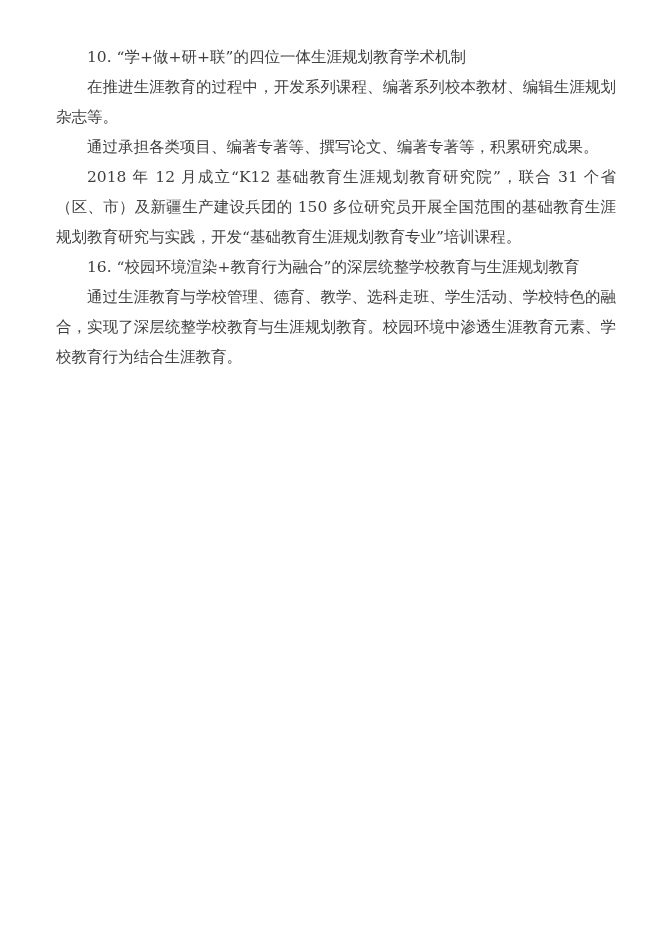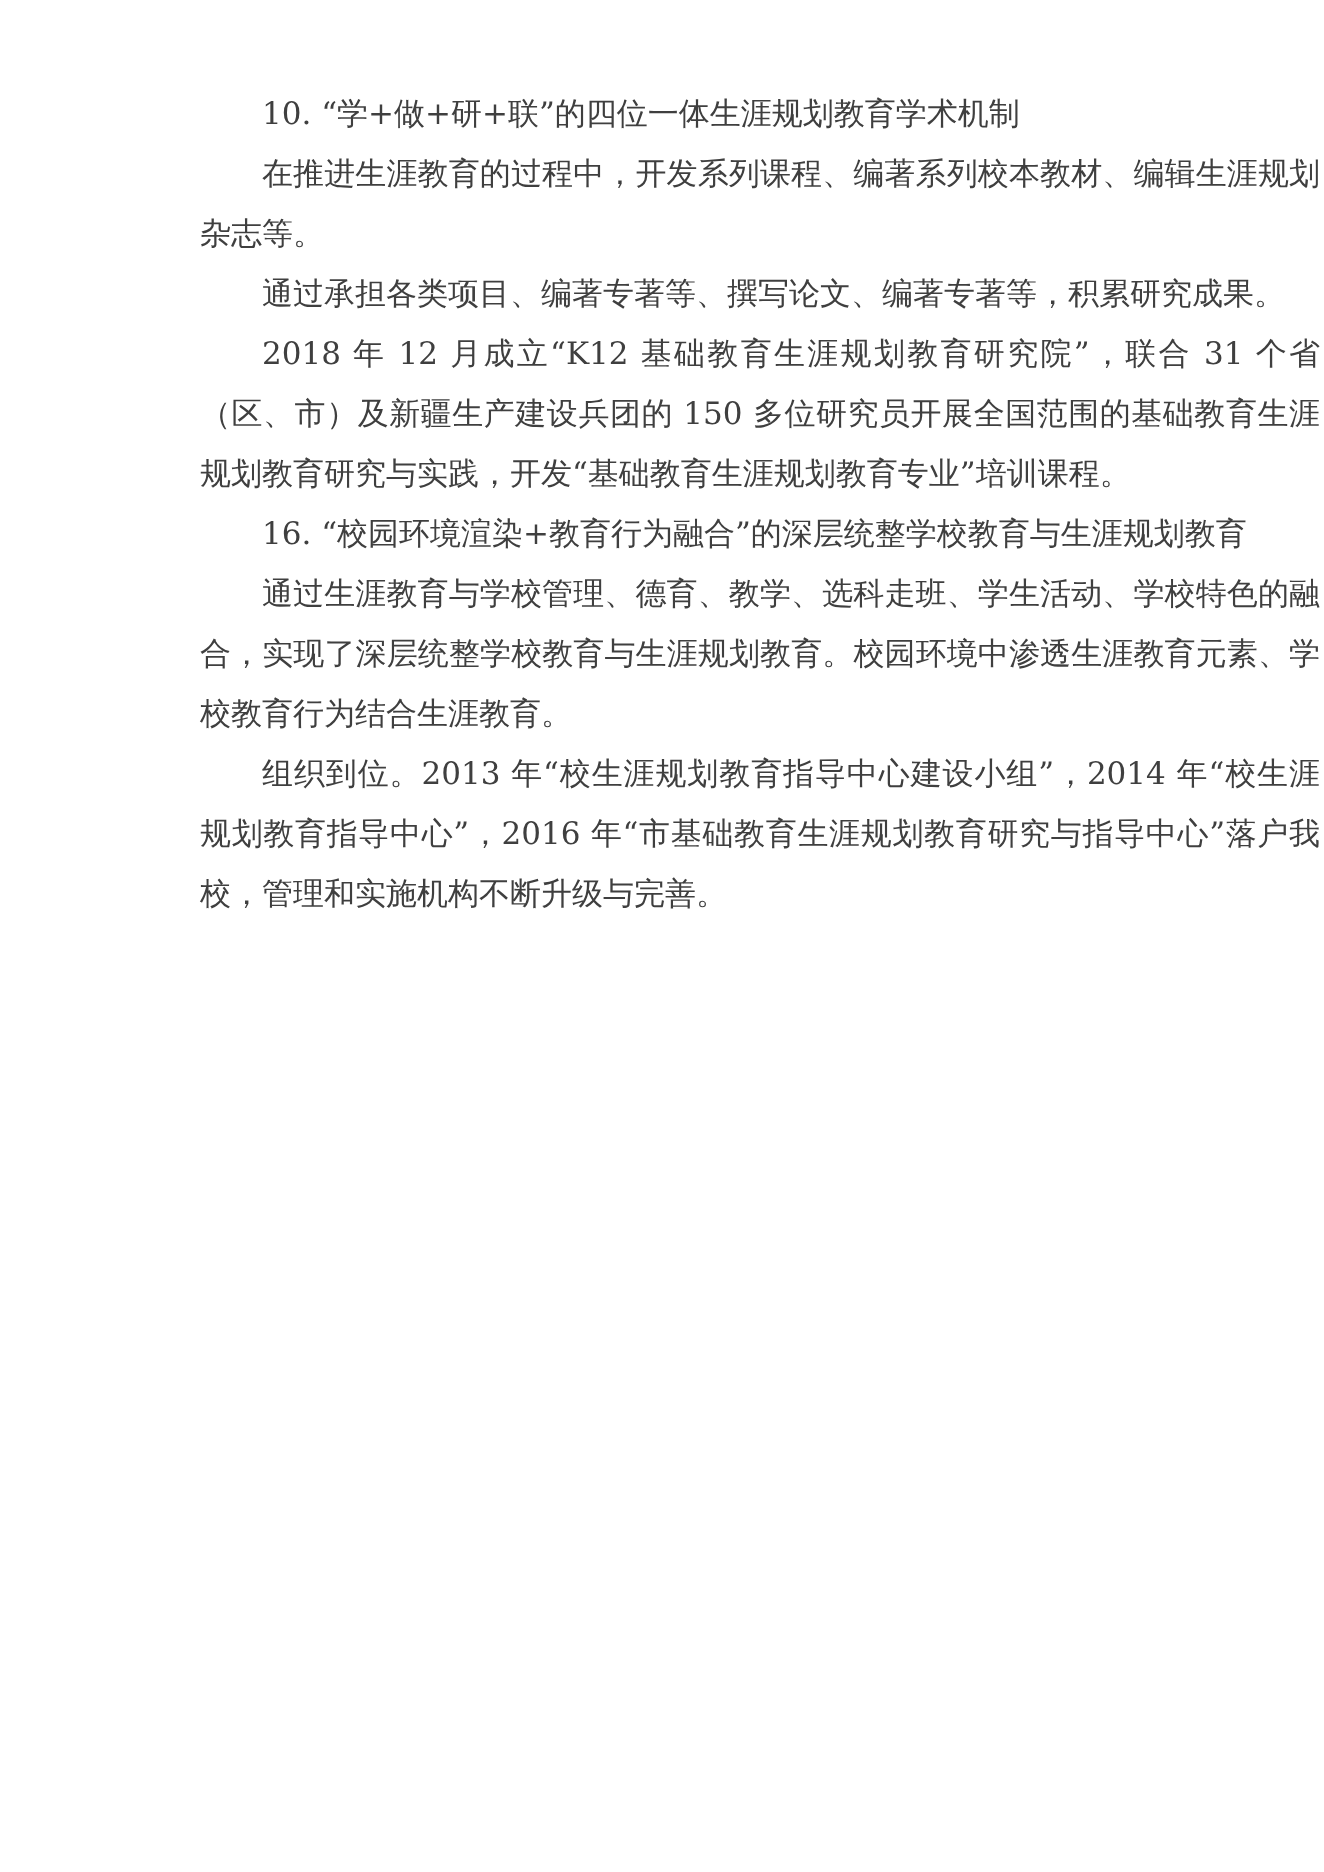--- a/index.html
+++ b/index.html
@@ -6,21 +6,21 @@
     margin: 0;
     padding: 0;
     background: #ffffff;
   }
   .page {
     position: relative;
     width: 662px;
     height: 936px;
     background: #ffffff;
     box-sizing: border-box;
-    padding: 42px 34px 0 100px;
+    padding: 42px 34px 0 56px;
     overflow: hidden;
   }
   .doc-body {
     width: 560px;
     font-family: "DejaVu Serif", "Liberation Serif", serif;
     font-size: 15.5px;
     line-height: 30px;
     color: #3f3f3f;
   }
   .para {
@@ -37,15 +37,14 @@
 <body>
 
 <div class="page">
   <div class="doc-body">
     <p class="para heading">10. “学+做+研+联”的四位一体生涯规划教育学术机制</p>
     <p class="para">在推进生涯教育的过程中，开发系列课程、编著系列校本教材、编辑生涯规划杂志等。</p>
     <p class="para">通过承担各类项目、编著专著等、撰写论文、编著专著等，积累研究成果。</p>
     <p class="para">2018 年 12 月成立“K12 基础教育生涯规划教育研究院”，联合 31 个省（区、市）及新疆生产建设兵团的 150 多位研究员开展全国范围的基础教育生涯规划教育研究与实践，开发“基础教育生涯规划教育专业”培训课程。</p>
     <p class="para heading">16. “校园环境渲染+教育行为融合”的深层统整学校教育与生涯规划教育</p>
     <p class="para">通过生涯教育与学校管理、德育、教学、选科走班、学生活动、学校特色的融合，实现了深层统整学校教育与生涯规划教育。校园环境中渗透生涯教育元素、学校教育行为结合生涯教育。</p>
-    <p class="para">组织到位。2013 年“校生涯规划教育指导中心建设小组”，2014 年“校生涯规划教育指导中心”，2016 年“市基础教育生涯规划教育研究与指导中心”落户我校，管理和实施机构不断升级与完善。</p>
   </div>
 </div>
 
 </body></html>

